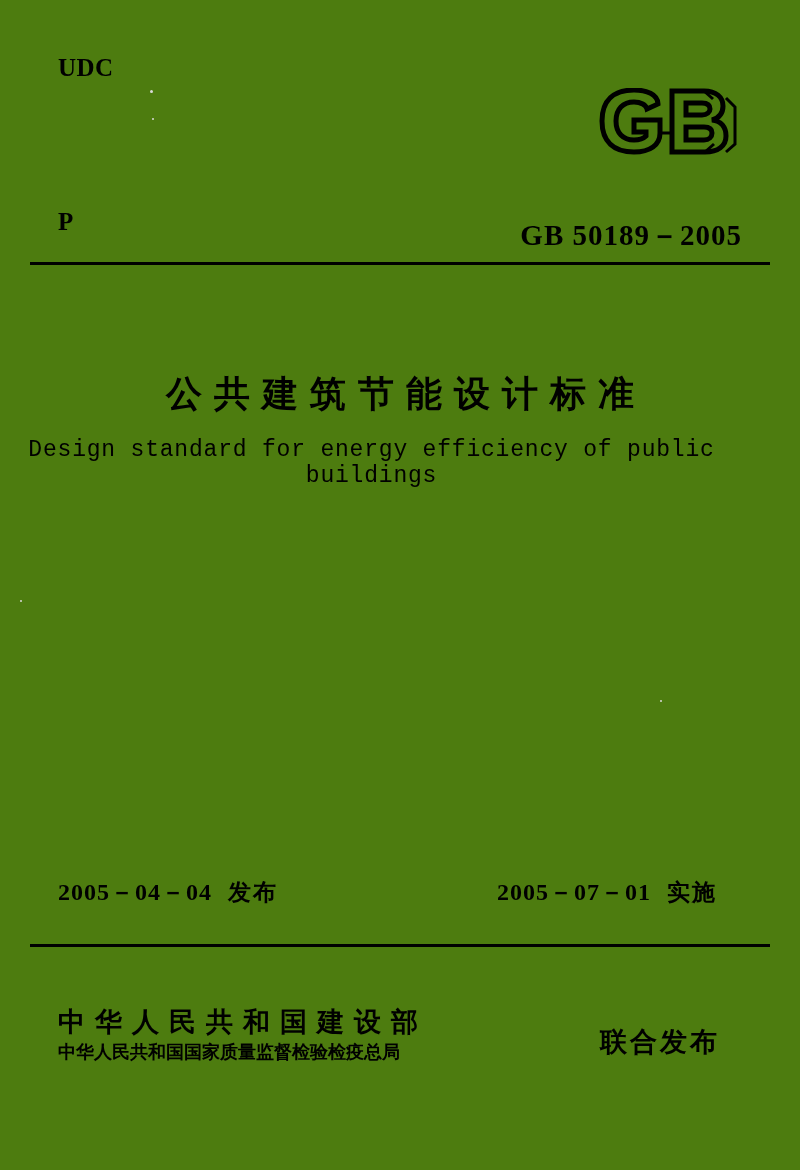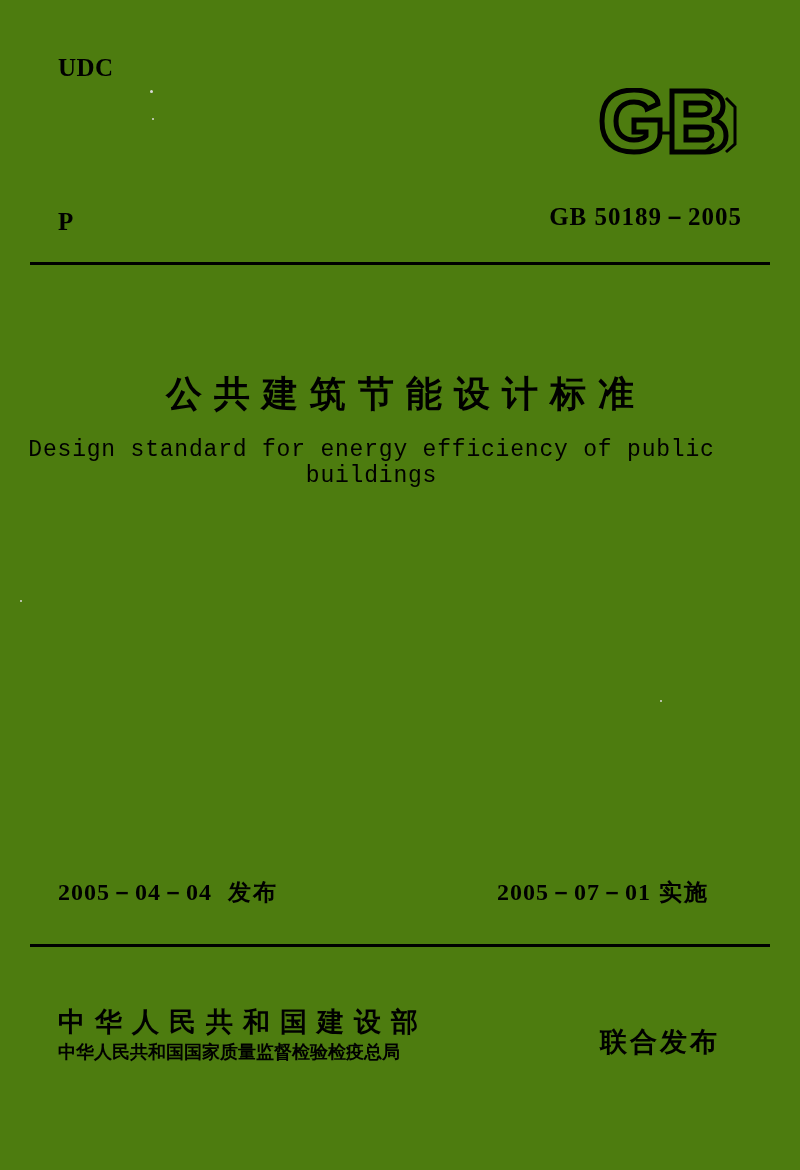--- a/index.html
+++ b/index.html
@@ -54,24 +54,24 @@
     position: absolute;
     left: 58px;
     top: 208px;
     font-family: "Liberation Serif", serif;
     font-weight: bold;
     font-size: 25px;
   }
   .std-number {
     position: absolute;
     right: 58px;
-    top: 200px;
-    font-family: "Liberation Serif", serif;
-    font-weight: bold;
-    font-size: 25px;
+    top: 216px;
+    font-family: "Liberation Serif", serif;
+    font-weight: bold;
+    font-size: 29px;
     letter-spacing: 1px;
     white-space: nowrap;
   }
   .rule-top {
     position: absolute;
     left: 30px;
     top: 262px;
     width: 740px;
     height: 3px;
     background: #000;
@@ -132,21 +132,21 @@
     font-family: "Liberation Serif", serif;
     font-weight: bold;
     font-size: 24px;
     letter-spacing: 1px;
     white-space: nowrap;
   }
   .date-effective .cn {
     font-family: "DejaVu Sans", sans-serif;
     font-size: 23px;
     letter-spacing: 2px;
-    margin-left: 8px;
+    margin-left: 16px;
   }
   .rule-bottom {
     position: absolute;
     left: 30px;
     top: 944px;
     width: 740px;
     height: 3px;
     background: #000;
   }
 

